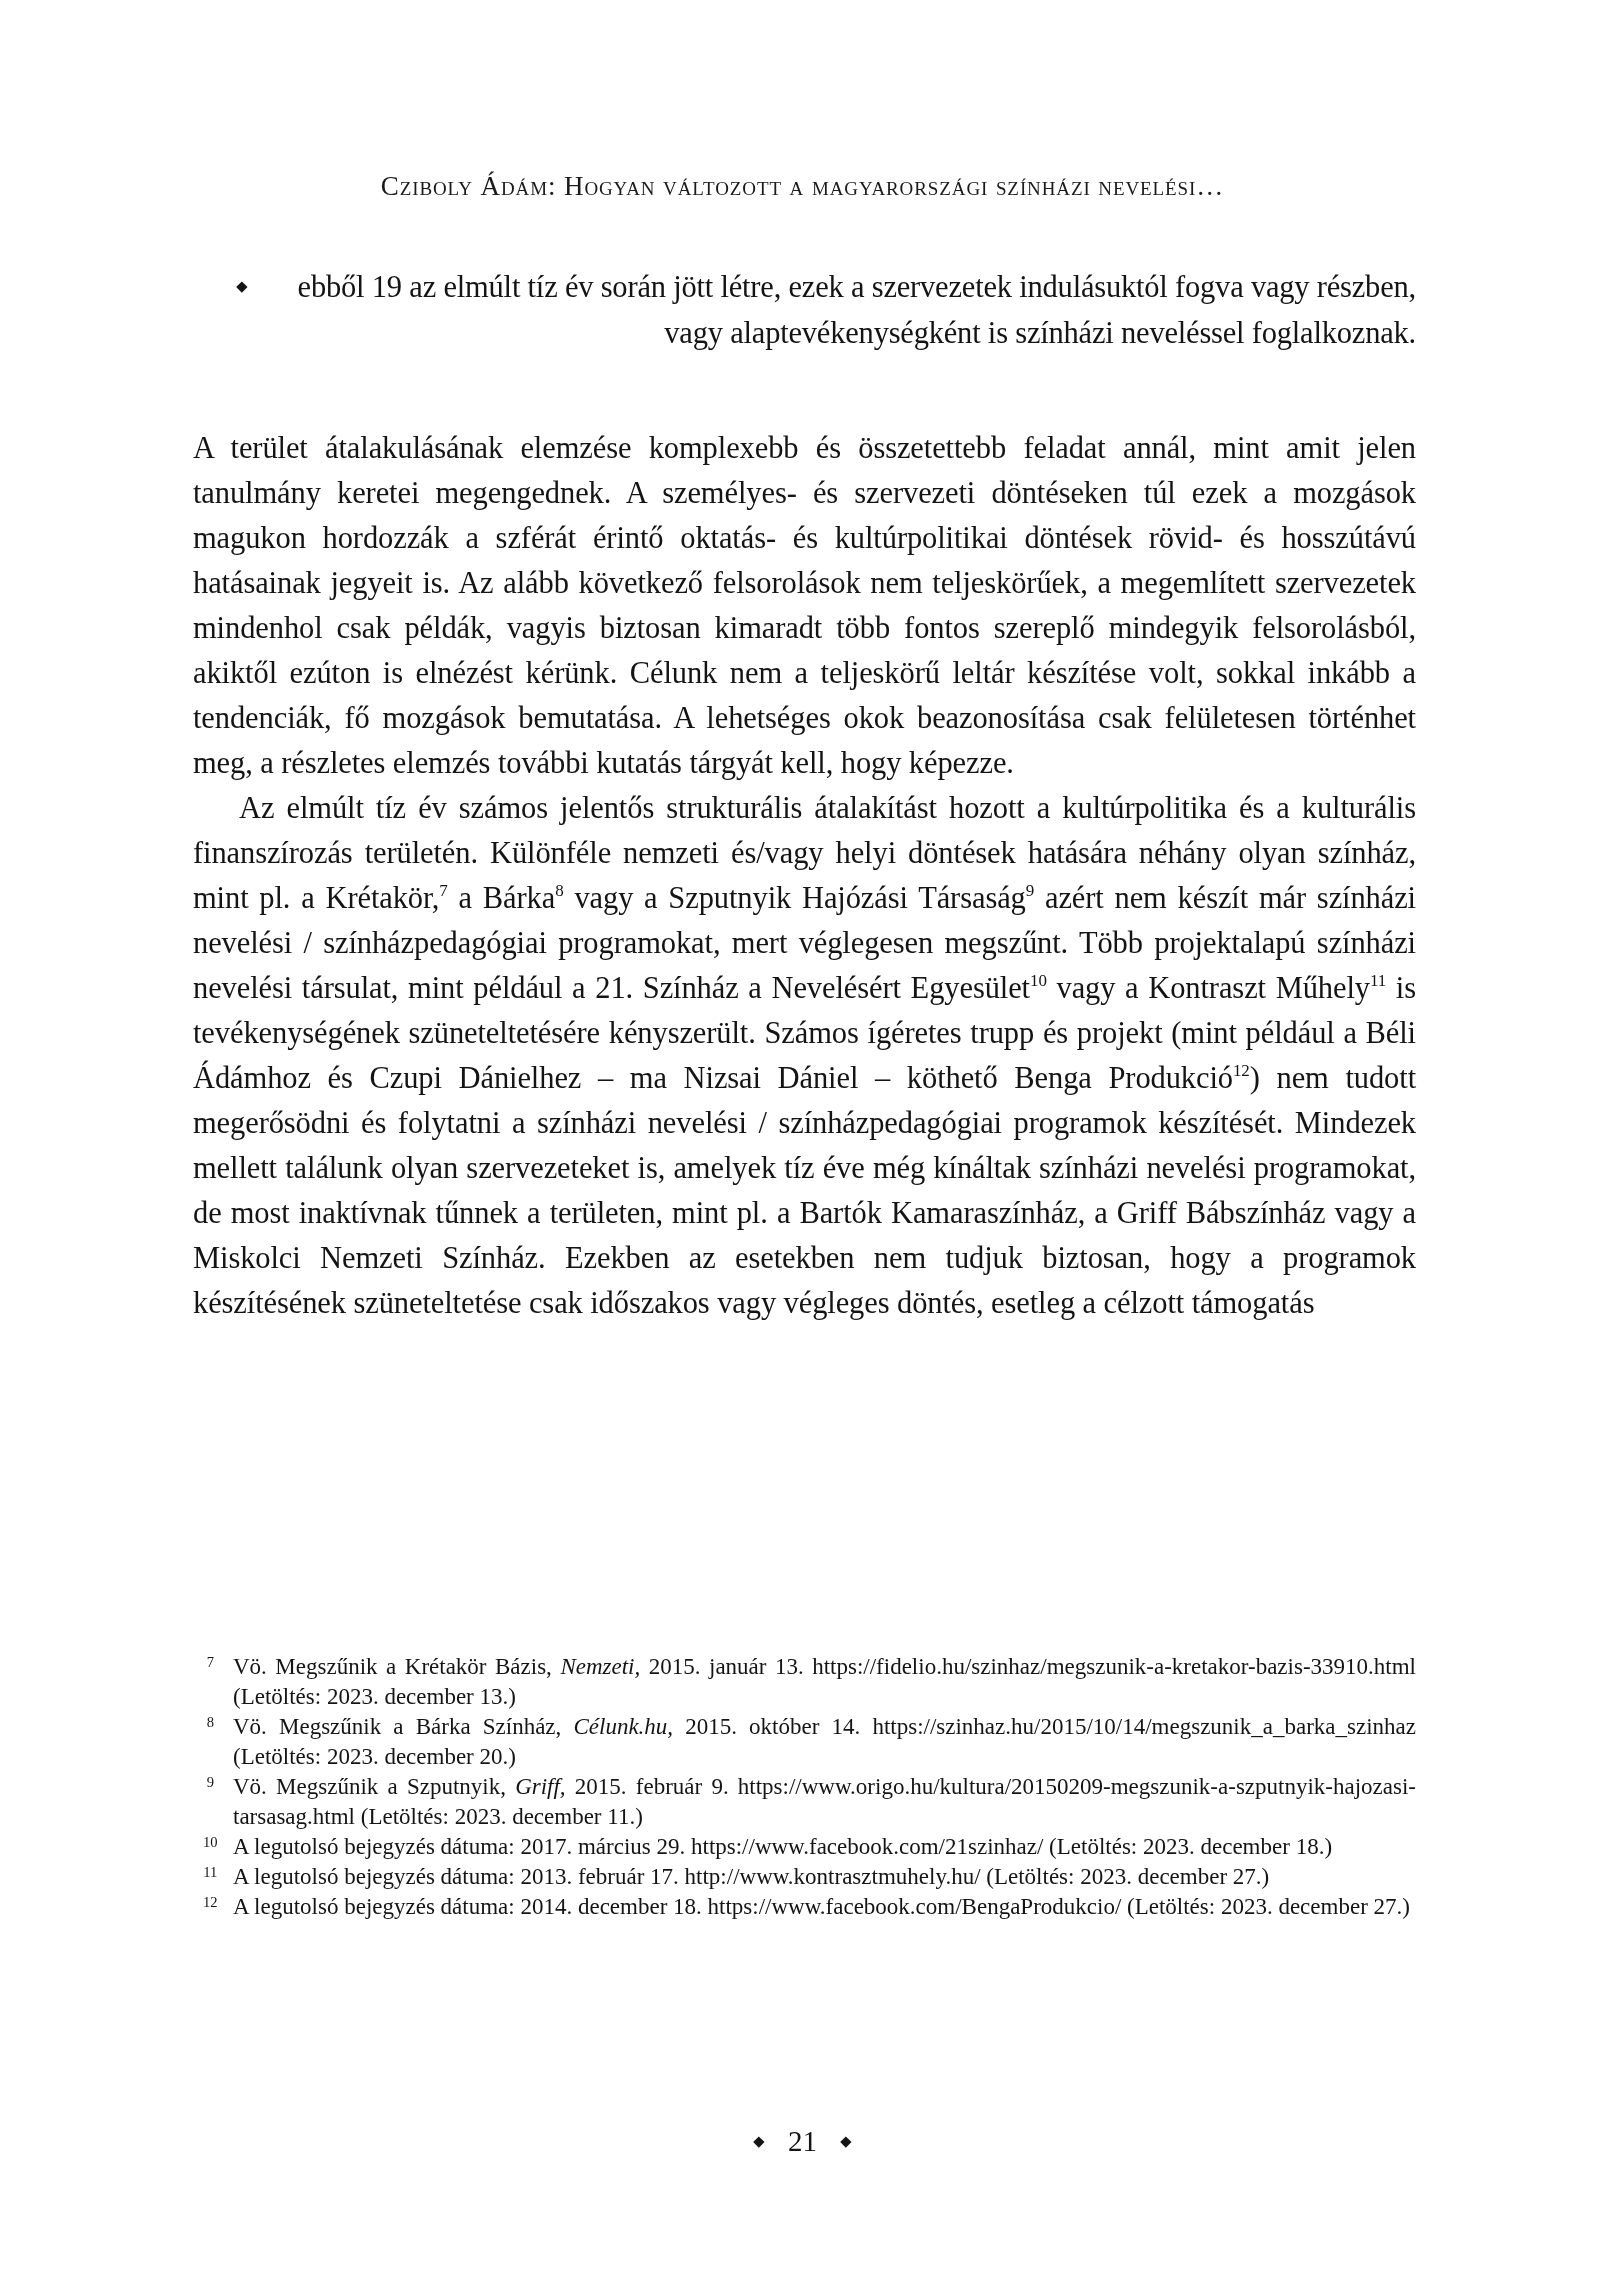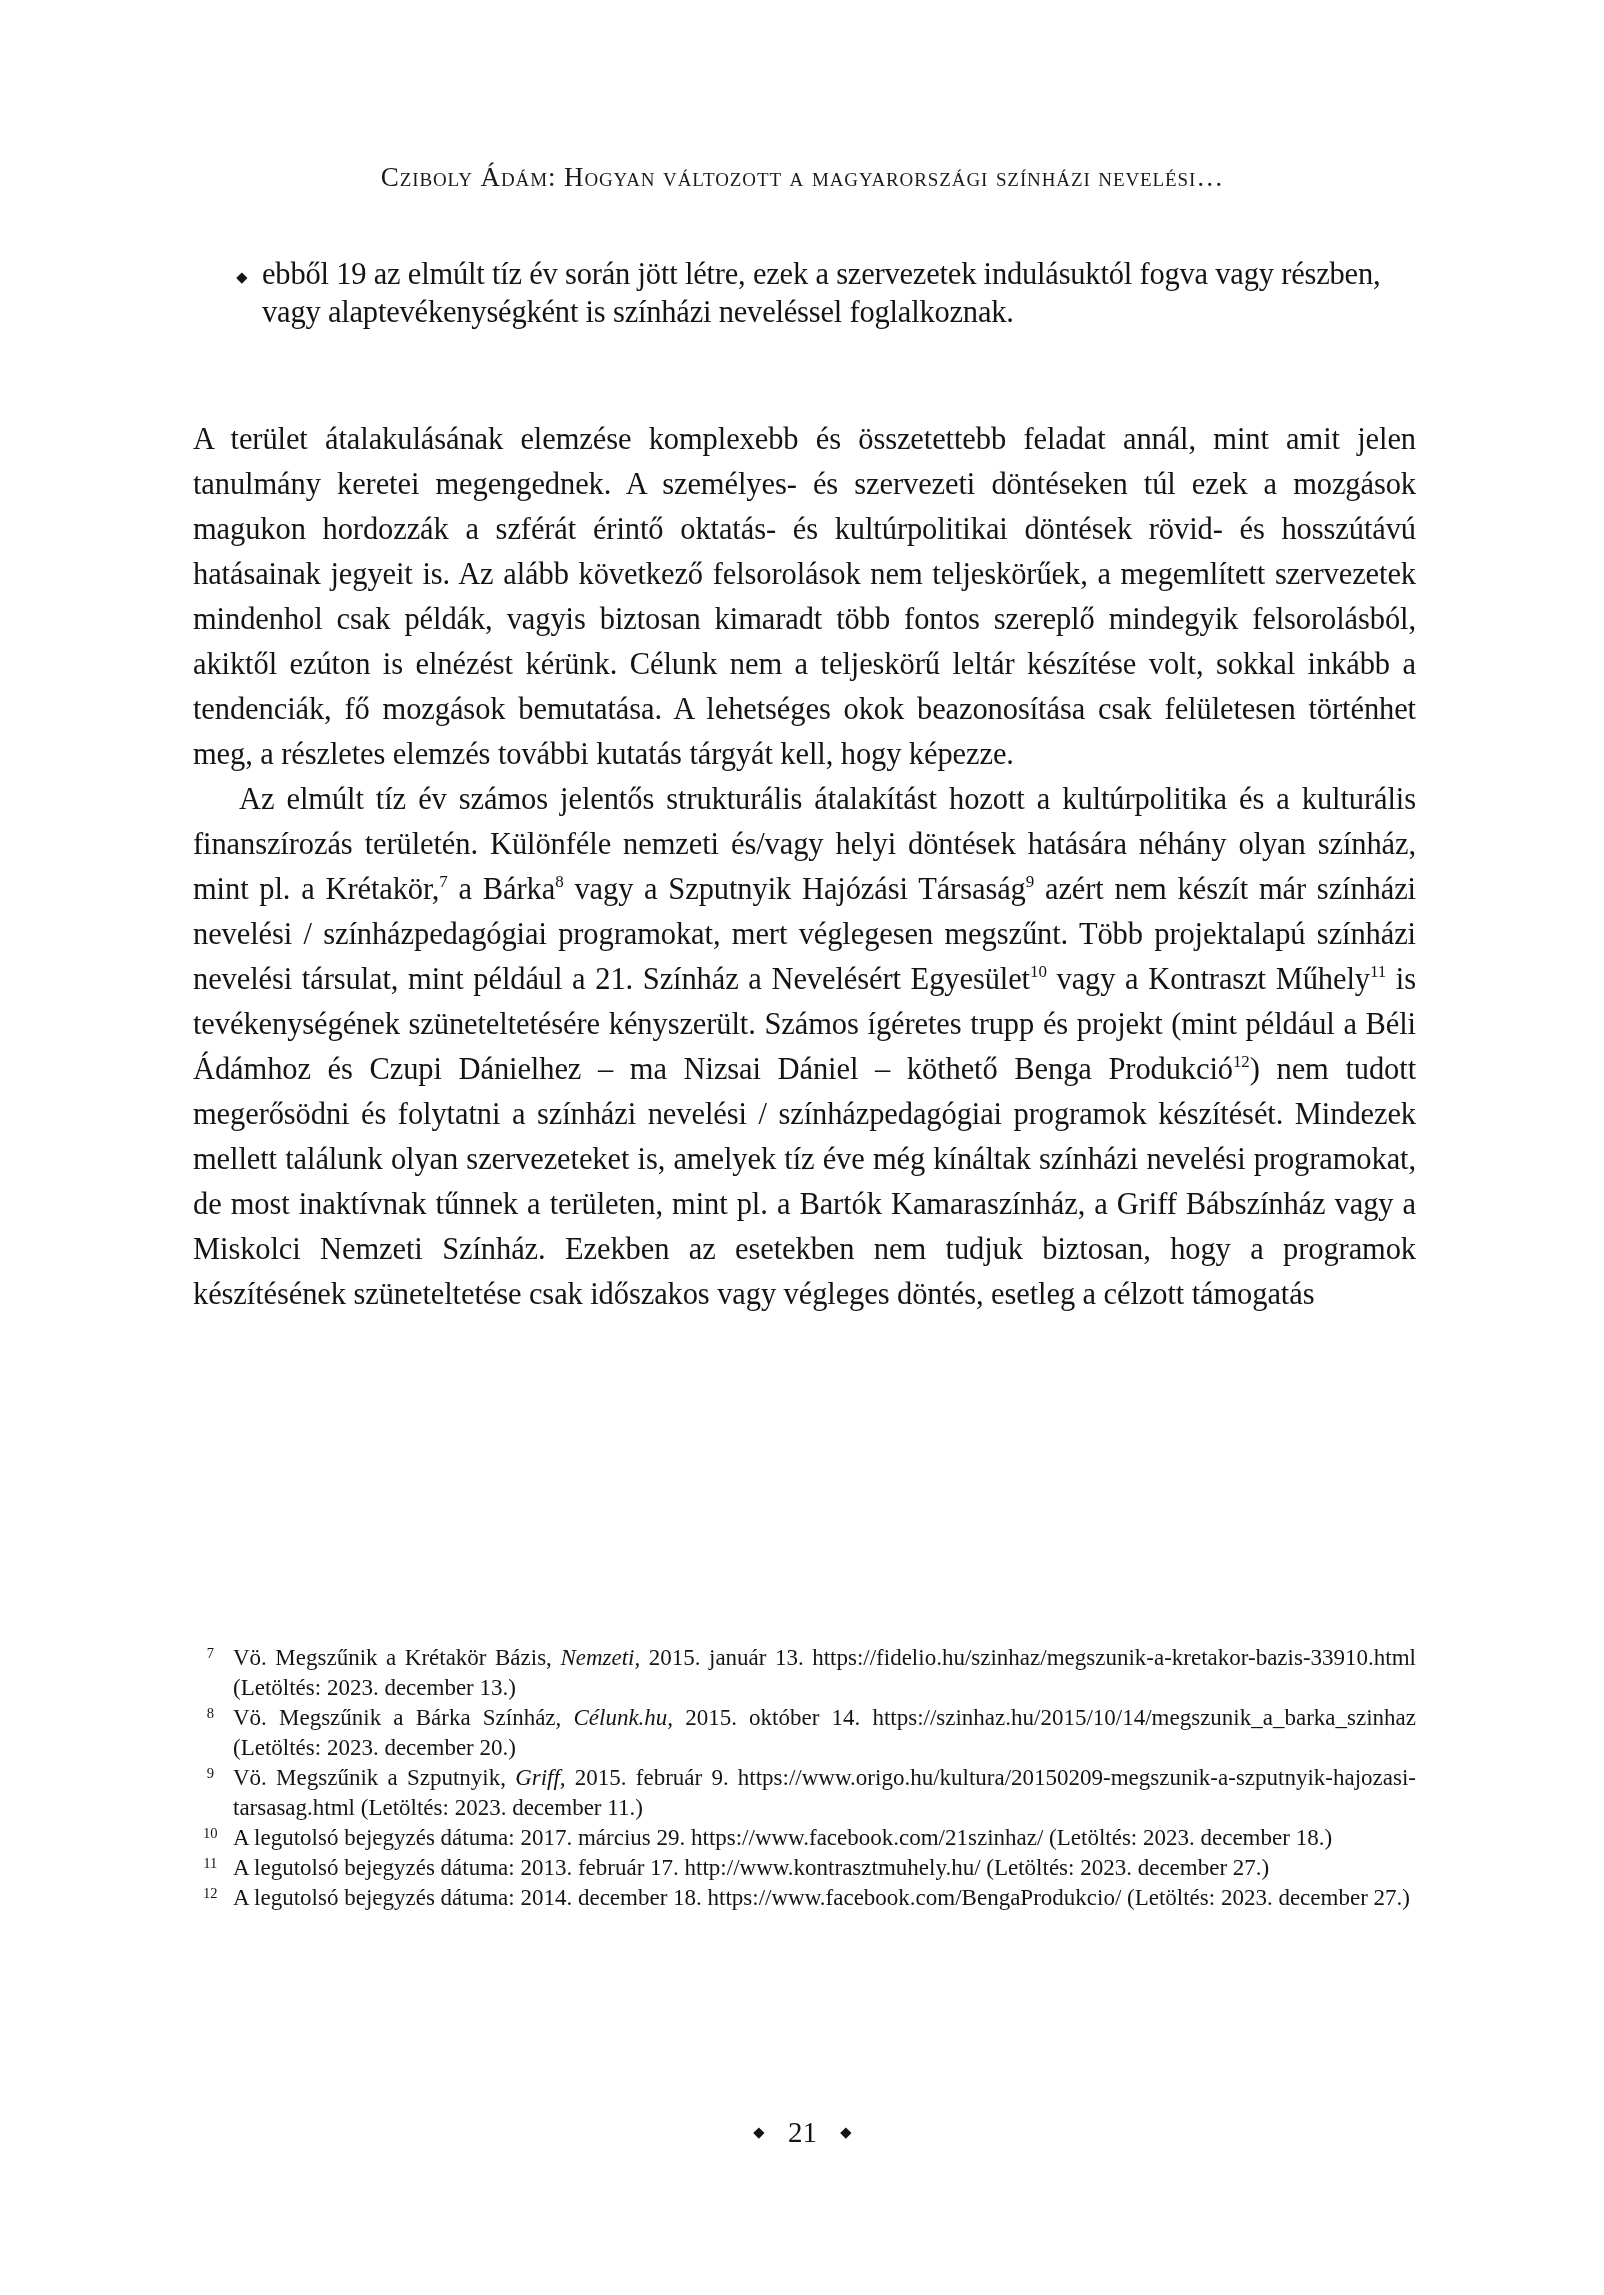--- a/index.html
+++ b/index.html
@@ -10,21 +10,21 @@
   body {
     width: 1605px;
     height: 2295px;
     position: relative;
     overflow: hidden;
     color: #141414;
     font-family: "Liberation Serif", "DejaVu Serif", serif;
   }
   .page {
     position: absolute;
-    left: 0; top: 0;
+    left: 0; top: 9px;
     width: 1605px;
     height: 2258px;
   }
   .running-header {
     position: absolute;
     top: 162px;
     left: 0;
     width: 1605px;
     text-align: center;
     font-size: 27px;
@@ -40,22 +40,22 @@
   .bullet-list {
     top: 255px;
     margin: 0;
     padding: 0;
     list-style: none;
   }
   .bullet-item {
     position: relative;
     padding-left: 69px;
     font-size: 30.5px;
-    line-height: 38px;
-    text-align: left;
+    line-height: 46px;
+    text-align: right;
     letter-spacing: -0.2px;
   }
   .bullet-item .bullet-marker {
     position: absolute;
     left: 45px;
     top: 19px;
     width: 7.7px;
     height: 7.7px;
     background: #141414;
     transform: rotate(45deg);

